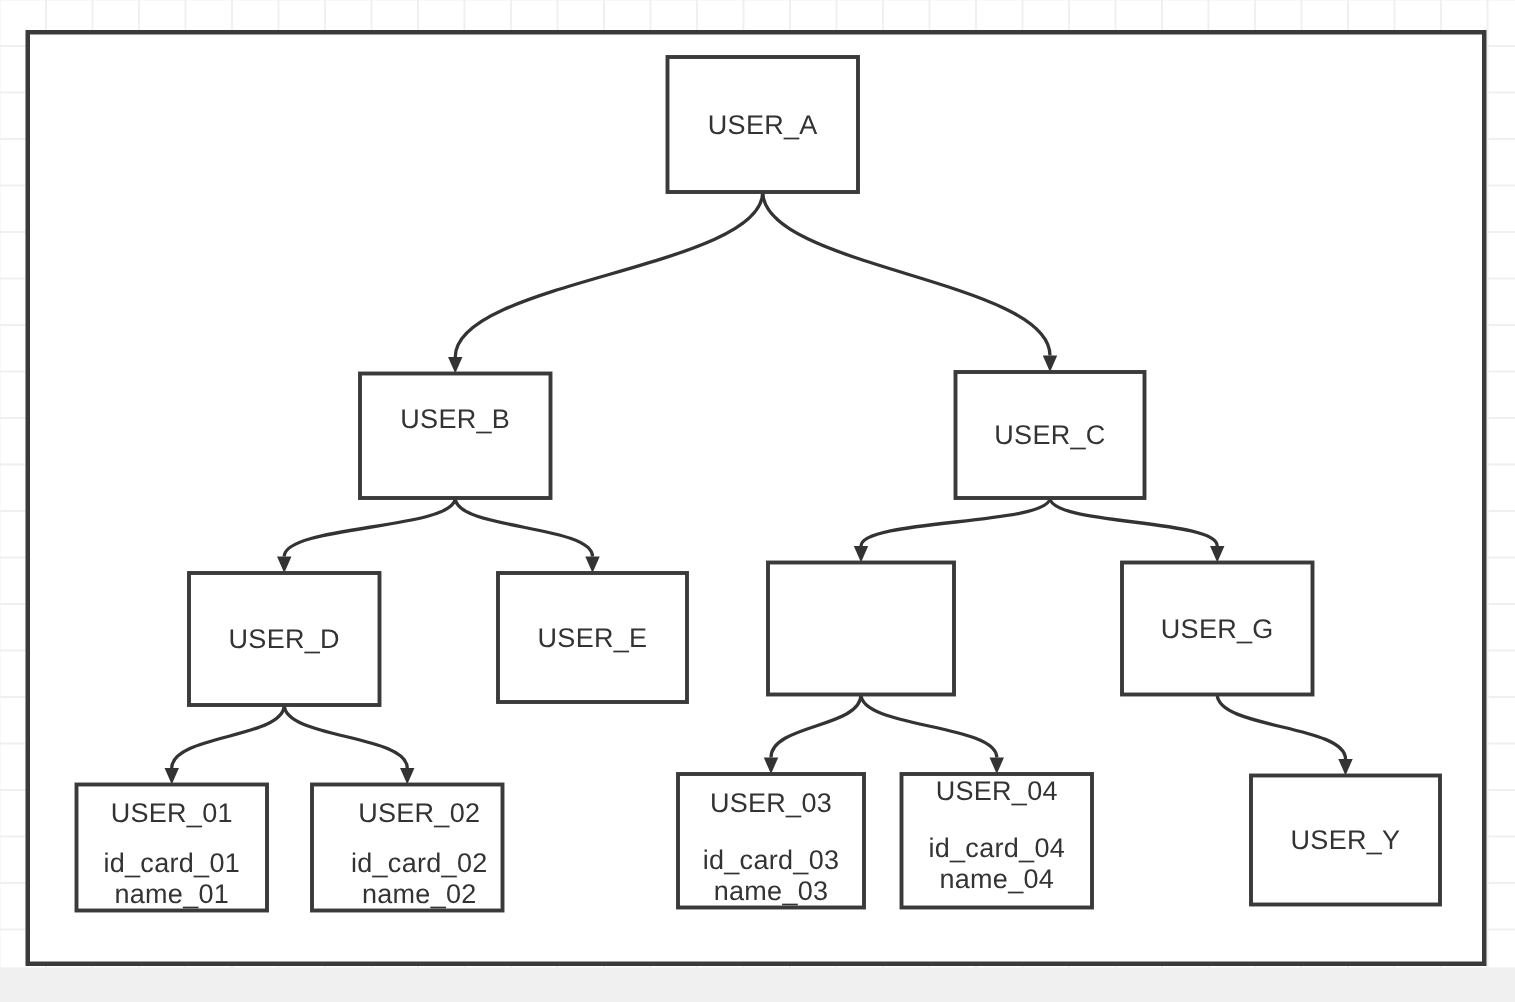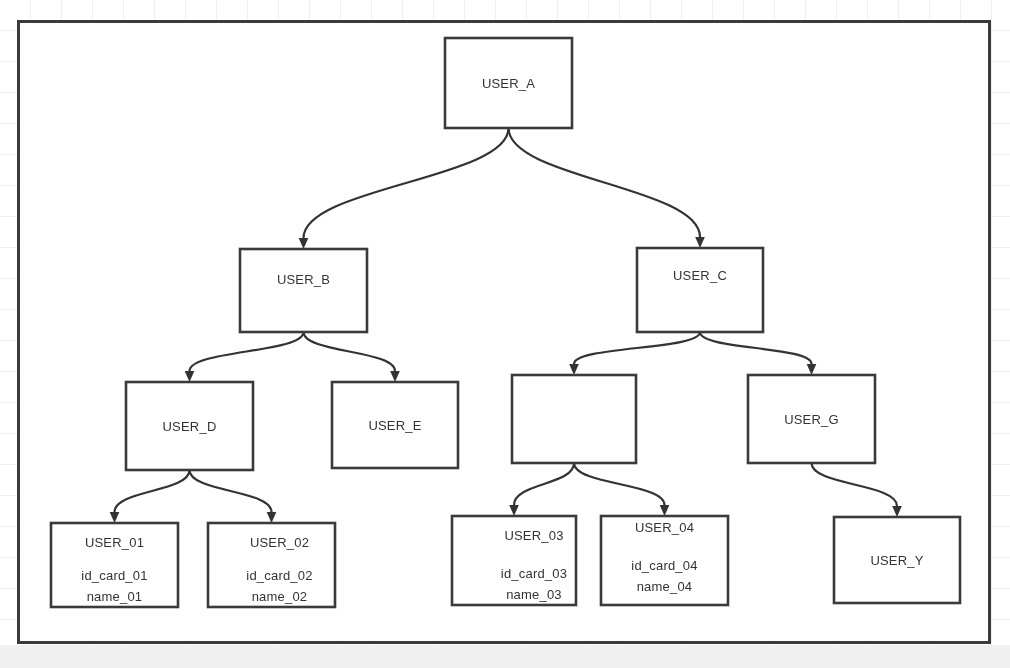--- a/index.html
+++ b/index.html
@@ -87,21 +87,21 @@
     width: 1010px;
     height: 668px;
   }
   .node-label {
     position: absolute;
     display: flex;
     flex-direction: column;
     align-items: center;
     justify-content: center;
     color: #333333;
-    font-size: 13px;
+    font-size: 18px;
     line-height: 21px;
     white-space: nowrap;
     letter-spacing: 0.2px;
     box-sizing: border-box;
   }
   .node-label.leaf {
     justify-content: center;
     padding-top: 9px;
   }
   .node-label .spacer {
@@ -162,21 +162,21 @@
       </g>
   </svg>
 
   <div id="labels">
       <div class="node-label" style="left: 445px; top: 38px; width: 127px; height: 90px; color: rgb(51, 51, 51);">
         <span class="node-title">USER_A</span>
       </div>
       <div class="node-label" style="left: 240px; top: 249px; width: 127px; height: 60px; color: rgb(51, 51, 51);">
         <span class="node-title">USER_B</span>
       </div>
-      <div class="node-label" style="left: 637px; top: 233px; width: 126px; height: 84px; color: rgb(51, 51, 51);">
+      <div class="node-label" style="left: 637px; top: 248px; width: 126px; height: 84px; color: rgb(51, 51, 51);">
         <span class="node-title">USER_C</span>
       </div>
       <div class="node-label" style="left: 332px; top: 382px; width: 126px; height: 86px; color: rgb(51, 51, 51);">
         <span class="node-title">USER_E</span>
       </div>
       <div class="node-label" style="left: 126px; top: 382px; width: 127px; height: 88px; color: rgb(51, 51, 51);">
         <span class="node-title">USER_D</span>
       </div>
       <div class="node-label" style="left: 748px; top: 375px; width: 127px; height: 88px; color: rgb(51, 51, 51); border-radius: 18px;">
         <span class="node-title">USER_G</span>
@@ -186,21 +186,21 @@
         <span class="spacer"></span>
         <span class="node-line">id_card_01</span>
         <span class="node-line">name_01</span>
       </div>
       <div class="node-label leaf" style="left: 216px; top: 523px; width: 127px; height: 84px; color: rgb(51, 51, 51);">
         <span class="node-title">USER_02</span>
         <span class="spacer"></span>
         <span class="node-line">id_card_02</span>
         <span class="node-line">name_02</span>
       </div>
-      <div class="node-label leaf" style="left: 472px; top: 516px; width: 124px; height: 89px; color: rgb(51, 51, 51);">
+      <div class="node-label leaf" style="left: 452px; top: 516px; width: 124px; height: 89px; color: rgb(51, 51, 51);">
         <span class="node-title">USER_03</span>
         <span class="spacer"></span>
         <span class="node-line">id_card_03</span>
         <span class="node-line">name_03</span>
       </div>
       <div class="node-label leaf" style="left: 601px; top: 508px; width: 127px; height: 89px; color: rgb(51, 51, 51);">
         <span class="node-title">USER_04</span>
         <span class="spacer"></span>
         <span class="node-line">id_card_04</span>
         <span class="node-line">name_04</span>

